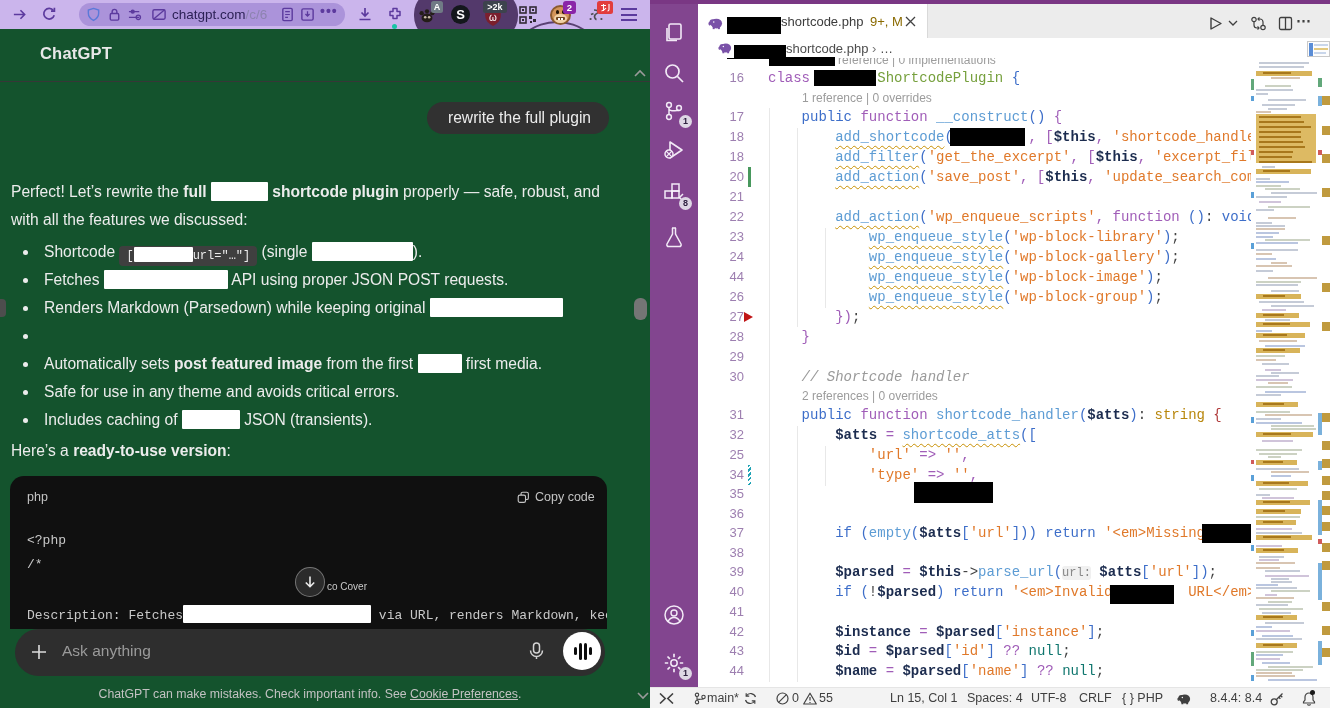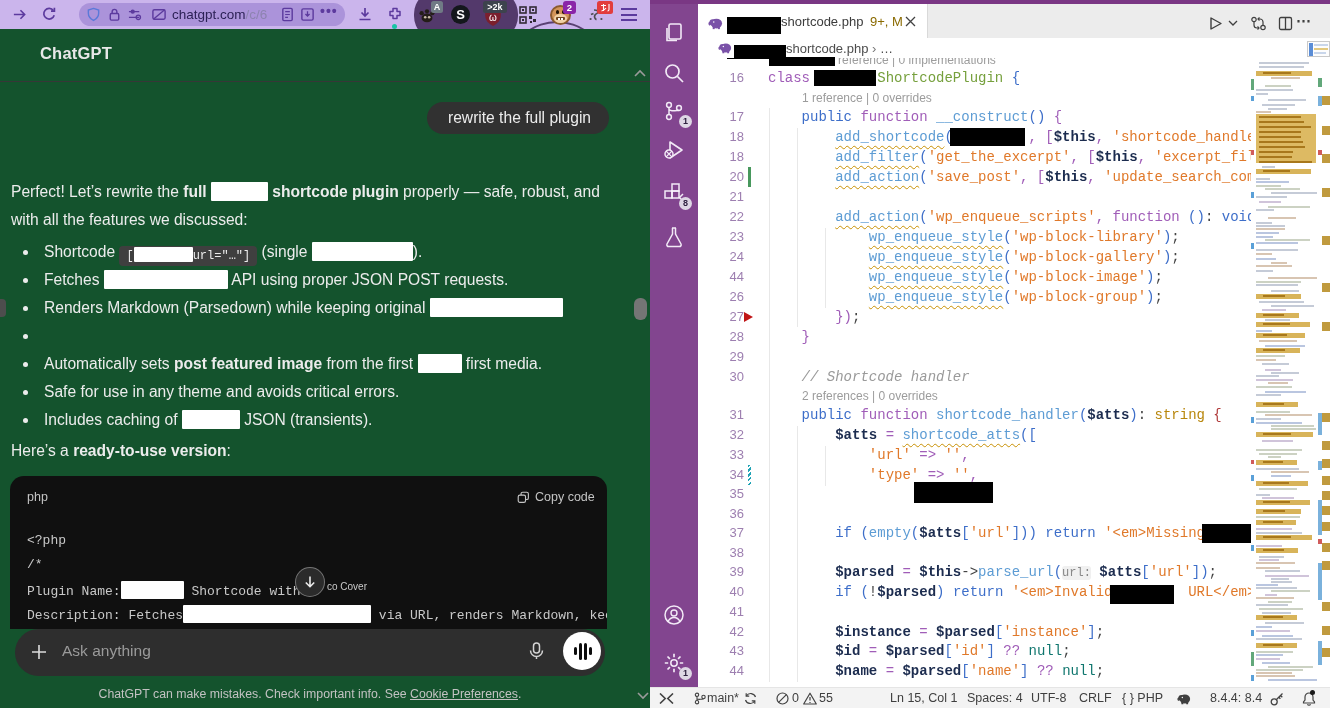--- a/index.html
+++ b/index.html
@@ -155,21 +155,20 @@
 <div class="line" style="left:11px;top:412px">Here’s a <b>ready-to-use version</b>:</div>
 <div class="abs" style="left:10px;top:447px;width:597px;height:153px;border-radius:14px 14px 0 0;background:#101010;overflow:hidden">
 <div class="abs" style="left:17px;top:14px;font-size:12.5px;color:#c4c4c4">php</div>
 <svg class="abs" style="left:507px;top:15px" width="13" height="13" viewBox="0 0 16 16" fill="none">
           <rect x="5" y="1.5" width="9" height="9" rx="2" stroke="#c4c4c4" stroke-width="1.4"></rect>
           <rect x="1.5" y="5" width="9" height="9" rx="2" stroke="#c4c4c4" stroke-width="1.4" fill="#101010"></rect>
         </svg>
 <div class="abs" style="left:525px;top:14px;font-size:12.5px;color:#c4c4c4">Copy code</div>
 <div class="abs" style="left:17px;top:57px;font-family:Liberation Mono,monospace;font-size:13px;color:#c9c9c9;white-space:pre">&lt;?php</div>
 <div class="abs" style="left:17px;top:81px;font-family:Liberation Mono,monospace;font-size:13px;color:#c9c9c9;white-space:pre">/*</div>
-<div class="abs" style="left:17px;top:105px;font-family:Liberation Mono,monospace;font-size:13px;color:#c9c9c9;white-space:pre">Plugin Name:<span class="wb" style="width:63px;height:18px"></span> Shortcode with</div>
 <div class="abs" style="left:17px;top:129px;font-family:Liberation Mono,monospace;font-size:13px;color:#c9c9c9;white-space:pre">Description: Fetches<span class="wb" style="width:188px;height:18px"></span> via URL, renders Markdown, kee</div>
 <div class="abs" style="left:317px;top:105px;font-family:Liberation Sans, sans-serif;font-size:10px;color:#c9c9c9;white-space:pre">co Cover</div>
 </div>
 <div class="abs" style="left:295px;top:538px;width:30px;height:30px;border-radius:50%;background:#2b2b2b;border:1px solid rgba(255,255,255,.35)"></div>
 <svg class="abs" style="left:302px;top:545px" width="16" height="16" viewBox="0 0 16 16" fill="none">
         <path d="M8 2.5v10M3.8 8.5L8 12.7l4.2-4.2" stroke="#ececec" stroke-width="1.6"></path>
       </svg>
 <div class="abs" style="left:15px;top:600px;width:590px;height:47px;border-radius:24px;background:#2e2e2e"></div>
 <svg class="abs" style="left:29px;top:613px" width="20" height="20" viewBox="0 0 20 20" fill="none">
         <path d="M10 3v14M3 10h14" stroke="#dcdcdc" stroke-width="1.6"></path>
@@ -304,21 +303,21 @@
 <div class="ln" style="top:289px">28</div>
 <div class="crow" style="top:289px">    <span class="pp">}</span></div>
 <div class="ln" style="top:309px">29</div>
 <div class="ln" style="top:329px">30</div>
 <div class="crow" style="top:329px">    <span class="cm">// Shortcode handler</span></div>
 <div class="cl" style="top:349px">2 references | 0 overrides</div>
 <div class="ln" style="top:367px">31</div>
 <div class="crow" style="top:367px">    <span class="kb">public</span> <span class="kp">function</span> <span class="fn">shortcode_handler</span><span class="pb">(</span><span class="var">$atts</span><span class="pb">)</span><span class="pun">: </span><span class="typ">string</span> <span class="pr">{</span></div>
 <div class="ln" style="top:387px">32</div>
 <div class="crow" style="top:387px">        <span class="var">$atts</span> <span class="pp">=</span> <span class="fn sq">shortcode_atts</span><span class="pb">([</span></div>
-<div class="ln" style="top:407px">33</div>
+<div class="ln" style="top:407px">25</div>
 <div class="crow" style="top:407px">            <span class="str">'url'</span> <span class="pp">=&gt;</span> <span class="str">''</span><span class="pp">,</span></div>
 <div class="ln" style="top:427px">34</div>
 <div class="crow" style="top:427px">            <span class="str">'type'</span> <span class="pp">=&gt;</span> <span class="str">''</span><span class="pp">,</span></div>
 <div class="ln" style="top:446px">35</div>
 <div class="ln" style="top:466px">36</div>
 <div class="ln" style="top:485px">37</div>
 <div class="crow" style="top:485px">        <span class="kb">if</span> <span class="pb">(</span><span class="fn">empty</span><span class="pb">(</span><span class="var">$atts</span><span class="pb">[</span><span class="str">'url'</span><span class="pb">])</span><span class="pb">)</span> <span class="kb">return</span> <span class="str">'&lt;em&gt;Missing </span></div>
 <div class="ln" style="top:505px">38</div>
 <div class="ln" style="top:524px">39</div>
 <div class="crow" style="top:524px">        <span class="var">$parsed</span> <span class="pp">=</span> <span class="var">$this</span><span class="pun">-&gt;</span><span class="fn">parse_url</span><span class="pb">(</span><span class="hint">url:</span> <span class="var">$atts</span><span class="pb">[</span><span class="str">'url'</span><span class="pb">])</span><span class="pun">;</span></div>

